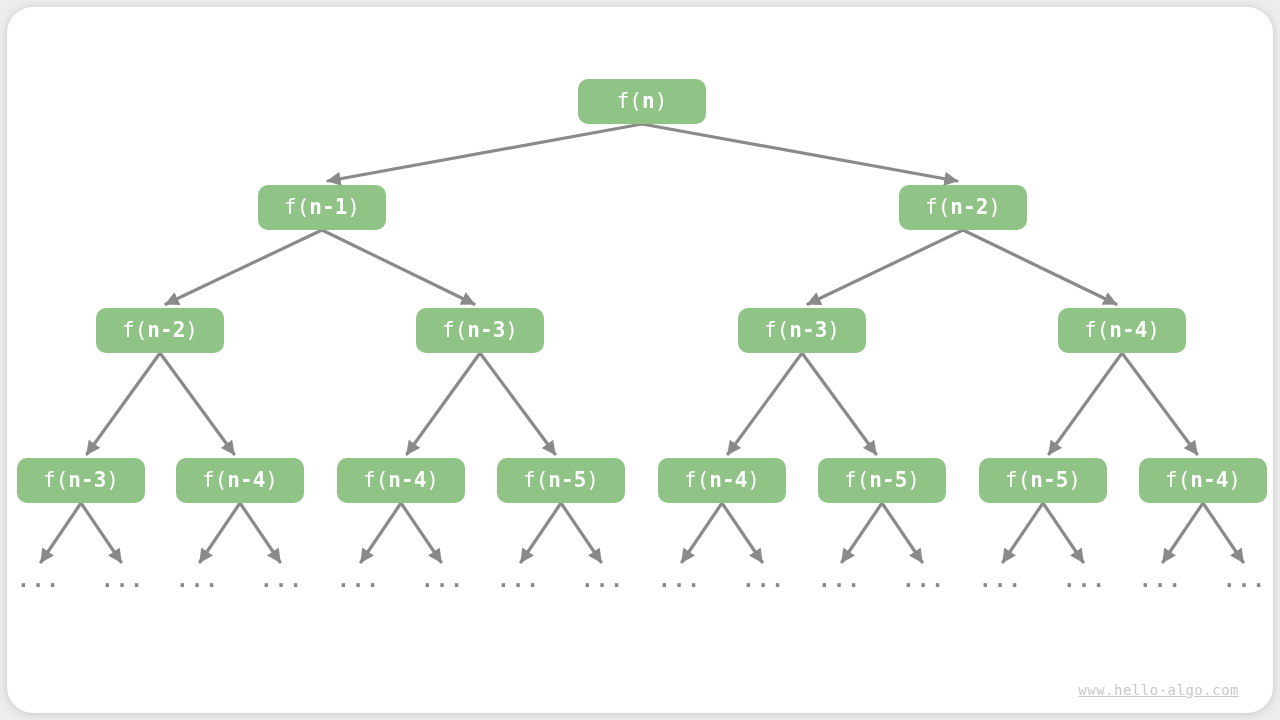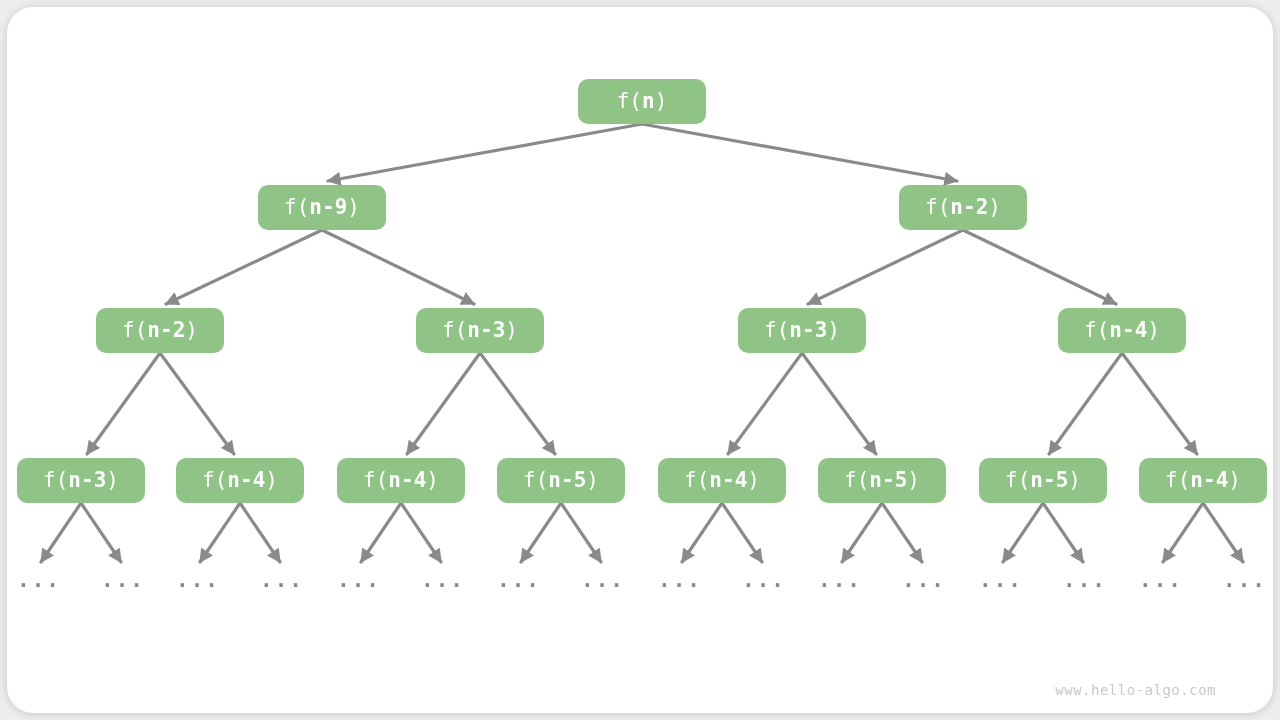--- a/index.html
+++ b/index.html
@@ -34,23 +34,24 @@
     font-size:21px;line-height:1;white-space:pre;
   }
   .node .arg{font-weight:bold;}
   .dots{
     position:absolute;width:64px;top:568px;height:24px;
     text-align:center;
     font-weight:bold;font-size:21px;letter-spacing:2px;
     color:var(--arrow-color);
   }
   .watermark{
-    position:absolute;right:64px;bottom:22px;
+    position:absolute;right:41px;bottom:22px;
     font-size:14px;letter-spacing:0.5px;
     color:var(--wm-color);
+    text-decoration:underline;
   }
 </style>
 </head>
 <body>
 
 <div class="page">
   <div class="card"></div>
 
   <div class="layer">
 
@@ -89,21 +90,21 @@
           <line x1="882" y1="503" x2="922" y2="562" class="arrow" marker-end="url(#ah)"></line>
           <line x1="1043" y1="503" x2="1003" y2="562" class="arrow" marker-end="url(#ah)"></line>
           <line x1="1043" y1="503" x2="1083" y2="562" class="arrow" marker-end="url(#ah)"></line>
           <line x1="1203" y1="503" x2="1163" y2="562" class="arrow" marker-end="url(#ah)"></line>
           <line x1="1203" y1="503" x2="1243" y2="562" class="arrow" marker-end="url(#ah)"></line>
         </g>
     </svg>
 
     <div class="node" style="left:578px;top:79px"><span>f(</span><span class="arg">n</span><span>)</span></div>
 
-    <div class="node" style="left:258px;top:185px"><span>f(</span><span class="arg">n-9</span><span>)</span></div>
+    <div class="node" style="left:258px;top:185px"><span>f(</span><span class="arg">n-1</span><span>)</span></div>
     <div class="node" style="left:899px;top:185px"><span>f(</span><span class="arg">n-2</span><span>)</span></div>
 
     <div class="node" style="left:96px;top:308px"><span>f(</span><span class="arg">n-2</span><span>)</span></div>
     <div class="node" style="left:416px;top:308px"><span>f(</span><span class="arg">n-3</span><span>)</span></div>
     <div class="node" style="left:738px;top:308px"><span>f(</span><span class="arg">n-3</span><span>)</span></div>
     <div class="node" style="left:1058px;top:308px"><span>f(</span><span class="arg">n-4</span><span>)</span></div>
 
     <div class="node" style="left:17px;top:458px"><span>f(</span><span class="arg">n-3</span><span>)</span></div>
     <div class="node" style="left:176px;top:458px"><span>f(</span><span class="arg">n-4</span><span>)</span></div>
     <div class="node" style="left:337px;top:458px"><span>f(</span><span class="arg">n-4</span><span>)</span></div>

